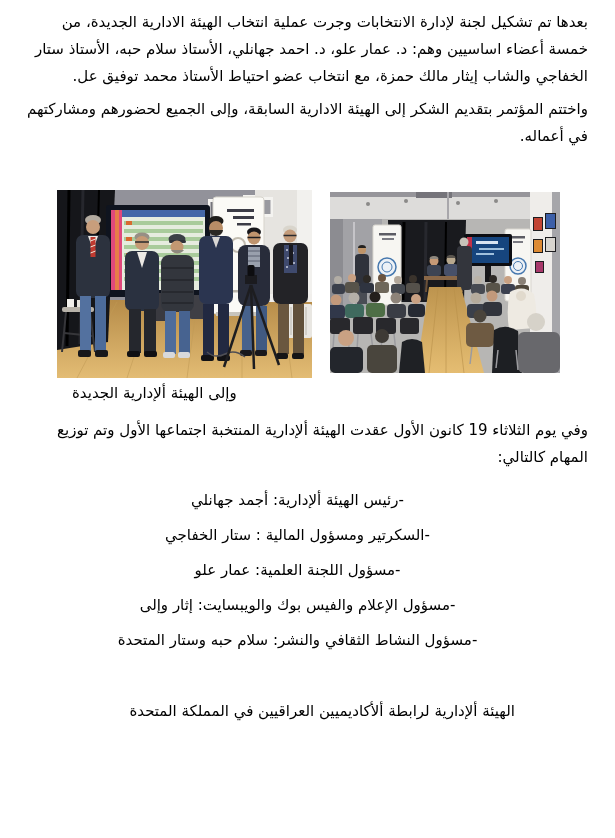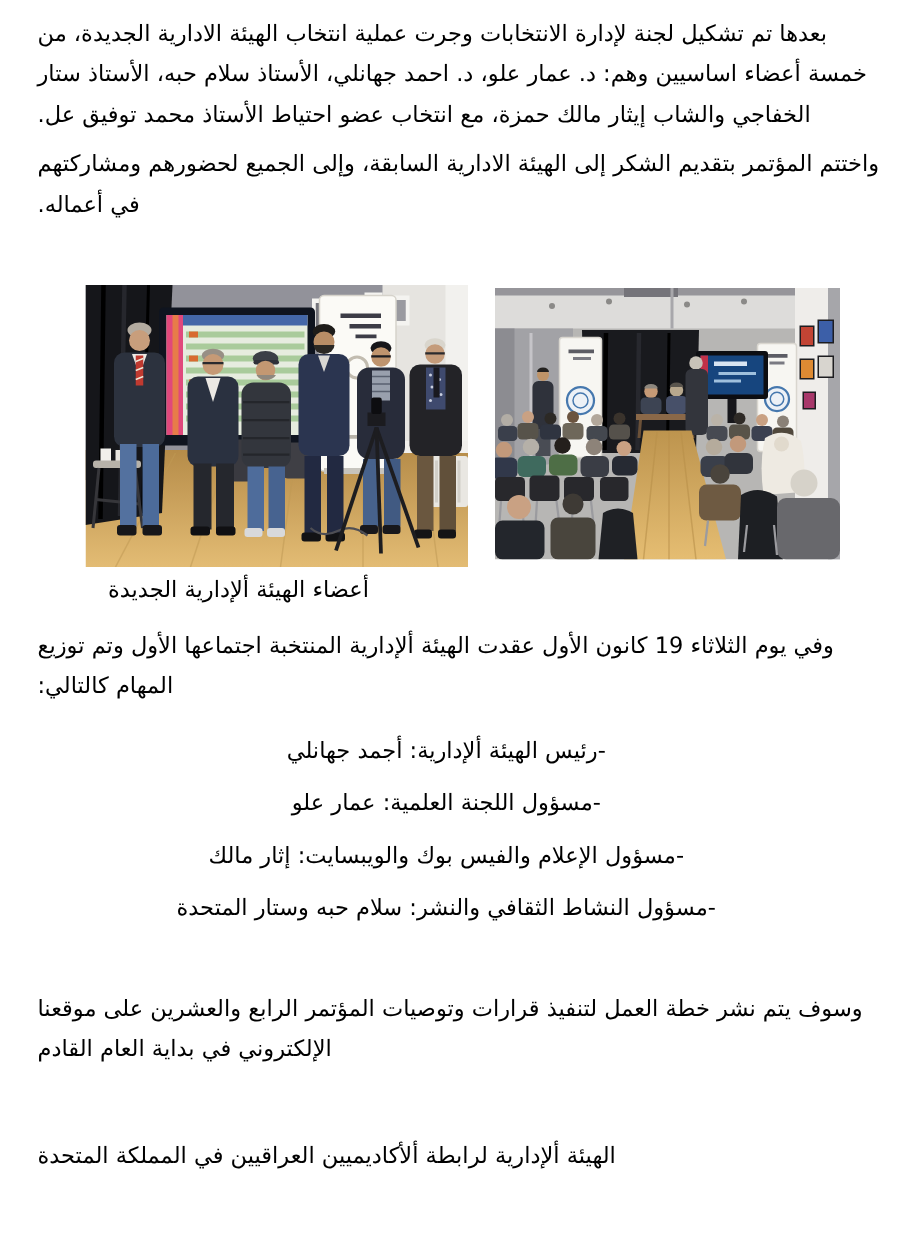--- a/index.html
+++ b/index.html
@@ -1,18 +1,18 @@
 <!DOCTYPE html>
 <html lang="ar"><head>
 <meta charset="utf-8">
 <style>
   html,body { margin:0; padding:0; background:#ffffff; }
   body { width:615px; height:838px; font-family:"DejaVu Sans", sans-serif; color:#000; }
   .page { position:relative; width:615px; height:838px; background:#fff; overflow:hidden; }
-  .para { direction:rtl; text-align:left; font-size:15px; line-height:27px; margin:0 27px 0 25px; }
+  .para { direction:rtl; text-align:right; font-size:15px; line-height:27px; margin:0 27px 0 25px; }
   .p1 { padding-top:9px; }
   .p2 { margin-top:6px; }
   .photo-row { display:flex; align-items:flex-start; margin:40px 0 0 57px; gap:18px; }
   figure { margin:0; padding:0; }
   .photo-left  { width:255px; height:188px; }
   .photo-right { width:230px; height:181px; margin-top:2px; }
   .photo-left svg, .photo-right svg { display:block; }
   .caption { direction:rtl; font-size:15px; line-height:19px; width:fit-content; margin:6px 0 0 72px; }
   .p3 { margin-top:14px; }
   .roles { margin-top:16px; }
@@ -387,28 +387,28 @@
             <line x1="168" y1="158" x2="166" y2="176"></line>
               <line x1="186" y1="158" x2="188" y2="178"></line>
             <line x1="142" y1="155" x2="140" y2="172"></line>
           </g>
         </g>
       </svg>
     </figure>
 
   </div>
 
-  <div class="caption">أعضاء الهيئة ألإدارية الجديدة</div>
+  <div class="caption">وإلى الهيئة ألإدارية الجديدة</div>
 
   <p class="para p3">وفي يوم الثلاثاء 19 كانون الأول عقدت الهيئة ألإدارية المنتخبة اجتماعها الأول وتم توزيع المهام كالتالي:</p>
 
   <div class="roles">
     <div class="role">-رئيس الهيئة ألإدارية: أجمد جهانلي</div>
+    <div class="role">-السكرتير ومسؤول المالية : ستار الخفاجي</div>
     <div class="role">-مسؤول اللجنة العلمية: عمار علو</div>
-    <div class="role">-مسؤول الإعلام والفيس بوك والويبسايت: إثار مالك</div>
+    <div class="role">-مسؤول الإعلام والفيس بوك والويبسايت: إثار وإلى</div>
     <div class="role">-مسؤول النشاط الثقافي والنشر: سلام حبه وستار المتحدة</div>
   </div>
 
-  <p class="para p4">وسوف يتم نشر خطة العمل لتنفيذ قرارات وتوصيات المؤتمر الرابع والعشرين على موقعنا الإلكتروني في بداية العام القادم</p>
 
   <p class="para p5">الهيئة ألإدارية لرابطة ألأكاديميين العراقيين في المملكة المتحدة</p>
 
 </div>
 
 </body></html>

